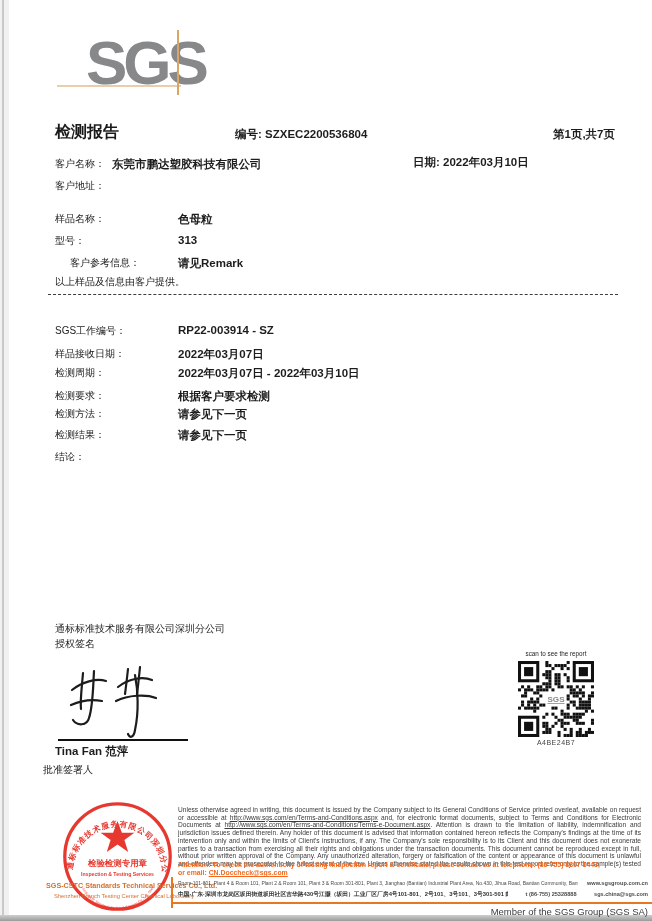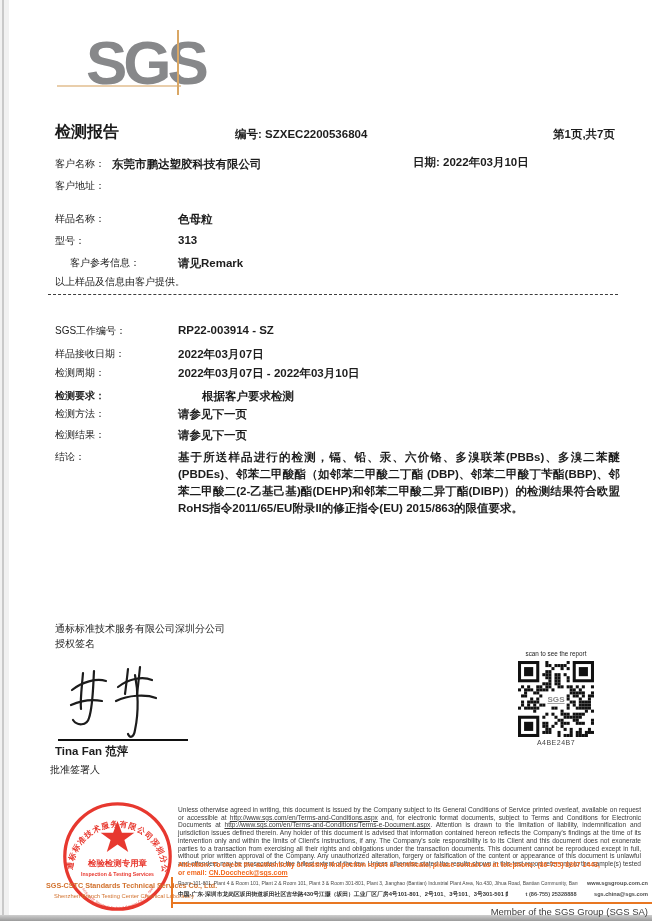--- a/index.html
+++ b/index.html
@@ -65,49 +65,48 @@
   <div class="abs lbl" style="left:55px;top:275px;">以上样品及信息由客户提供。</div>
 
   <div class="abs dashes" style="left:48px;top:294px;width:570px;"></div>
 
   <div class="abs lbl" style="left:55px;top:324px;">SGS工作编号：</div>
   <div class="abs val" style="left:178px;top:324px;">RP22-003914 - SZ</div>
   <div class="abs lbl" style="left:55px;top:347px;">样品接收日期：</div>
   <div class="abs val" style="left:178px;top:347px;">2022年03月07日</div>
   <div class="abs lbl" style="left:55px;top:366px;">检测周期：</div>
   <div class="abs val" style="left:178px;top:366px;">2022年03月07日 - 2022年03月10日</div>
-  <div class="abs lbl" style="left:55px;top:389px;font-weight:bold;">检测要求：</div>
-  <div class="abs val" style="left:178px;top:389px;margin-left:24px;">根据客户要求检测</div>
+  <div class="abs lbl" style="left:55px;top:389px;">检测要求：</div>
+  <div class="abs val" style="left:178px;top:389px;">根据客户要求检测</div>
   <div class="abs lbl" style="left:55px;top:407px;">检测方法：</div>
   <div class="abs val" style="left:178px;top:407px;">请参见下一页</div>
   <div class="abs lbl" style="left:55px;top:428px;">检测结果：</div>
   <div class="abs val" style="left:178px;top:428px;">请参见下一页</div>
 
   <div class="abs lbl" style="left:55px;top:450px;">结论：</div>
-  <div class="abs para" style="left:178px;top:449px;width:442px;">基于所送样品进行的检测，镉、铅、汞、六价铬、多溴联苯(PBBs)、多溴二苯醚(PBDEs)、邻苯二甲酸酯（如邻苯二甲酸二丁酯 (DBP)、邻苯二甲酸丁苄酯(BBP)、邻苯二甲酸二(2-乙基己基)酯(DEHP)和邻苯二甲酸二异丁酯(DIBP)）的检测结果符合欧盟RoHS指令2011/65/EU附录II的修正指令(EU) 2015/863的限值要求。</div>
 
   <div class="abs lbl" style="left:55px;top:622px;">通标标准技术服务有限公司深圳分公司</div>
   <div class="abs lbl" style="left:55px;top:637px;">授权签名</div>
 
   <svg class="abs" style="left:58px;top:660px;" width="132" height="80" viewBox="0 0 132 80">
     <g fill="none" stroke="#1c1c1c" stroke-width="2.2" stroke-linecap="round">
       <path d="M14,30 C24,22 38,18 48,21"></path>
       <path d="M25,13 C24,26 22,40 23,49"></path>
       <path d="M36,11 C35,28 35,46 31,58 C29,66 19,66 15,60"></path>
       <path d="M13,45 C22,41 34,39 44,41"></path>
       <path d="M60,27 C70,19 84,16 94,20"></path>
       <path d="M70,9 C69,18 68,27 67,34"></path>
       <path d="M82,7 C81,17 80,27 79,34"></path>
       <path d="M58,41 C70,35 88,34 98,38"></path>
       <path d="M77,15 C80,30 81,52 77,70 C76,77 72,79 70,74"></path>
     </g>
   </svg>
   <div class="abs" style="left:58px;top:739px;width:130px;height:2px;background:#111;"></div>
   <div class="abs val" style="left:55px;top:744px;">Tina Fan 范萍</div>
-  <div class="abs lbl" style="left:50px;top:763px;">批准签署人</div>
+  <div class="abs lbl" style="left:43px;top:763px;">批准签署人</div>
 
   <div class="abs qr-caption" style="left:516px;top:650px;width:80px;text-align:center;">scan to see the report</div>
   <div class="abs" style="left:518px;top:661px;width:76px;height:76px;" id="qr"><svg width="76" height="76" viewBox="0 0 75 75" xmlns="http://www.w3.org/2000/svg">
         <rect width="75" height="75" fill="#fff"></rect>
         <rect x="27" y="0" width="3" height="3" fill="#111"></rect>
         <rect x="48" y="0" width="3" height="3" fill="#111"></rect>
         <rect x="27" y="3" width="3" height="3" fill="#111"></rect>
         <rect x="30" y="3" width="3" height="3" fill="#111"></rect>
         <rect x="36" y="3" width="3" height="3" fill="#111"></rect>
         <rect x="39" y="3" width="3" height="3" fill="#111"></rect>

